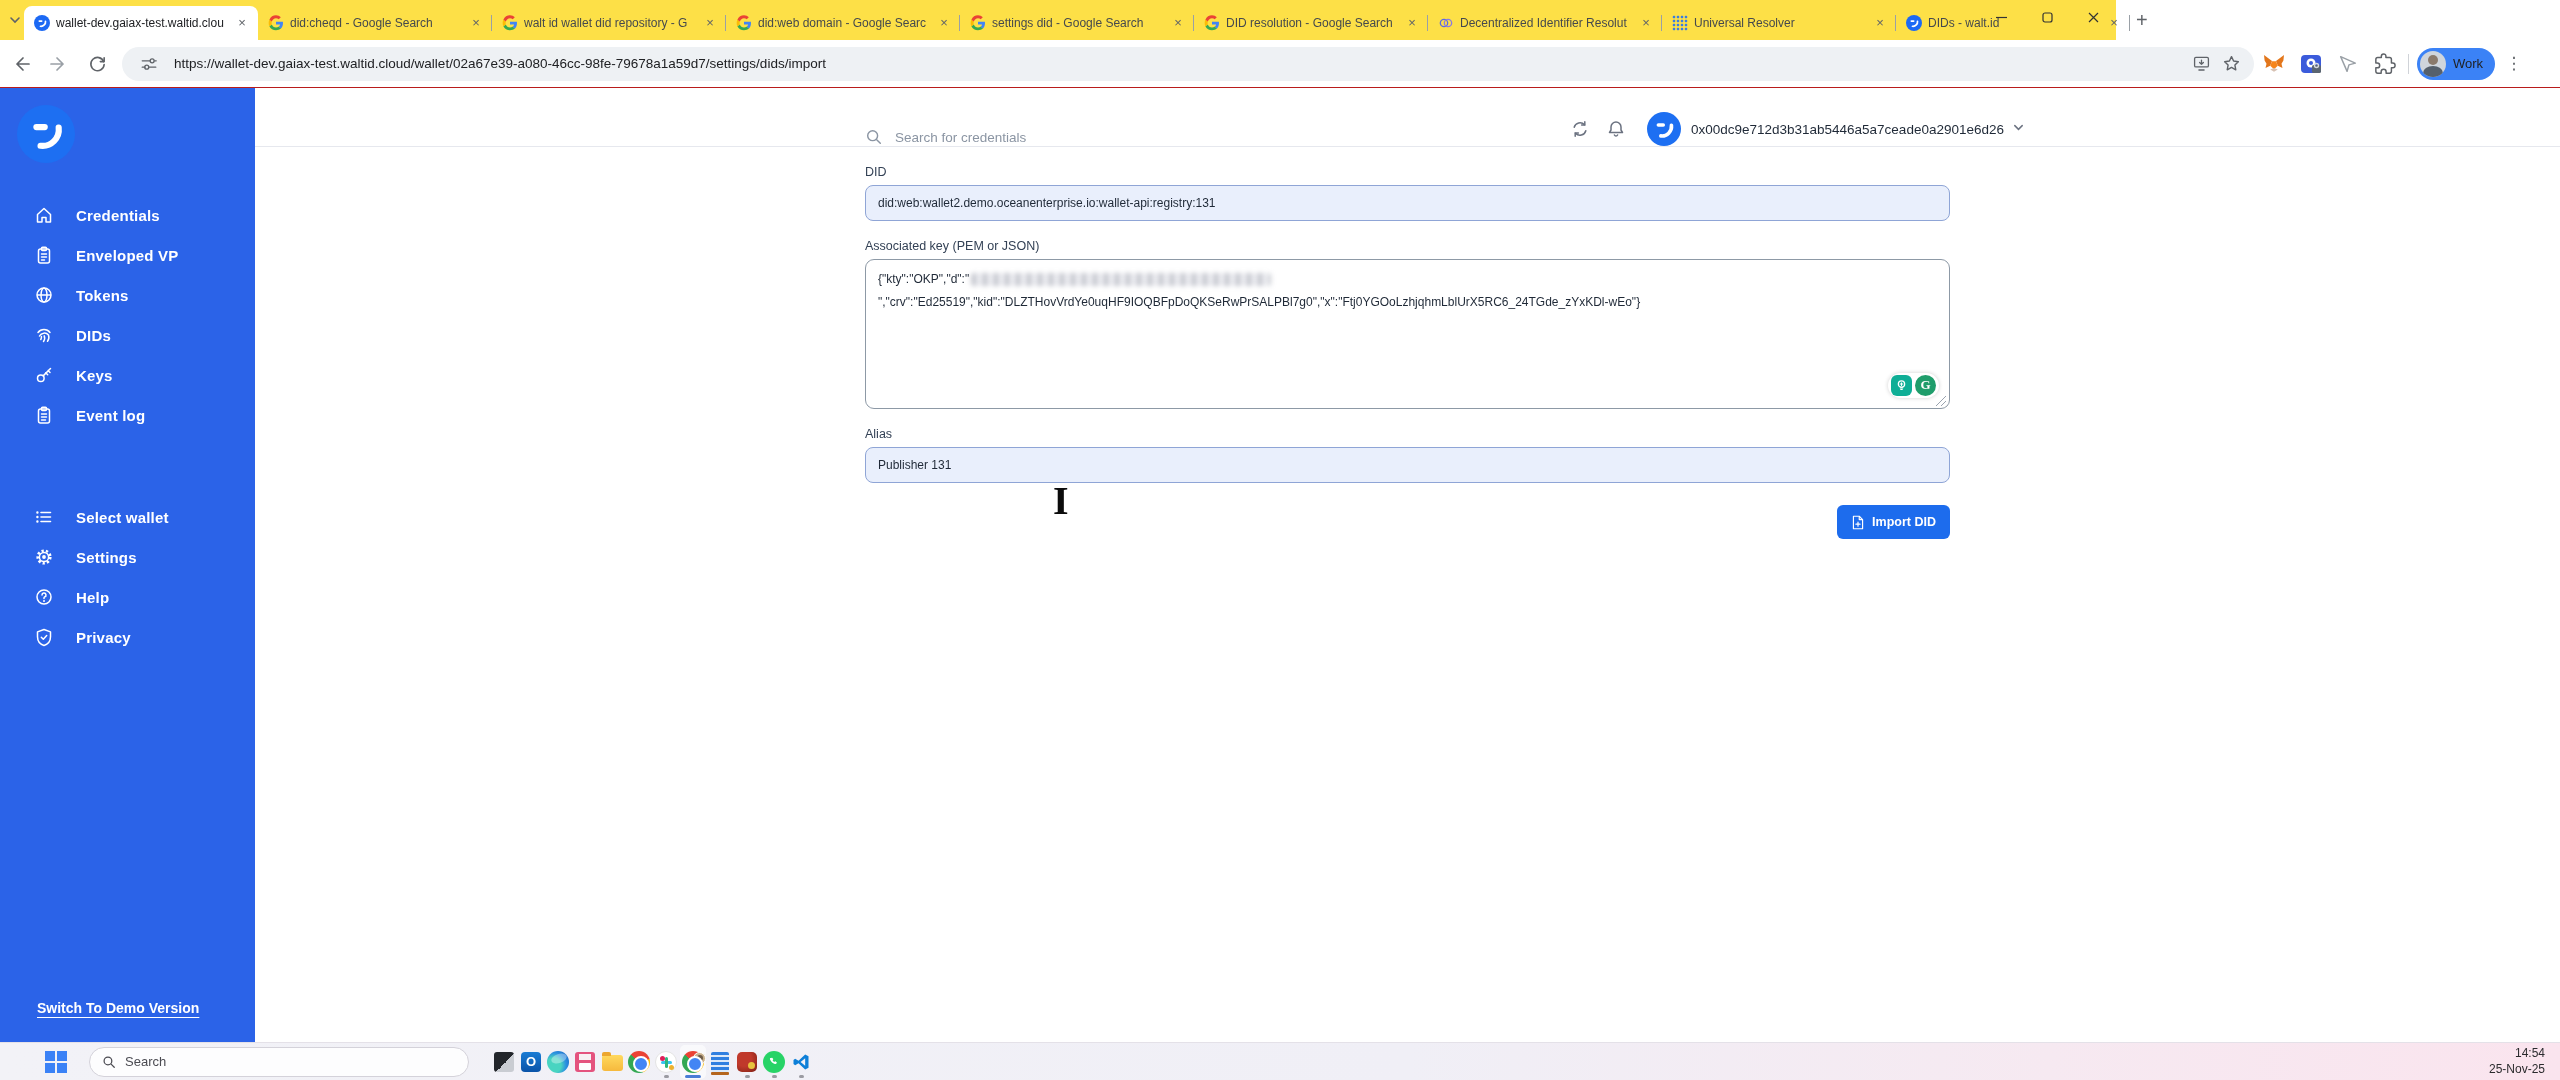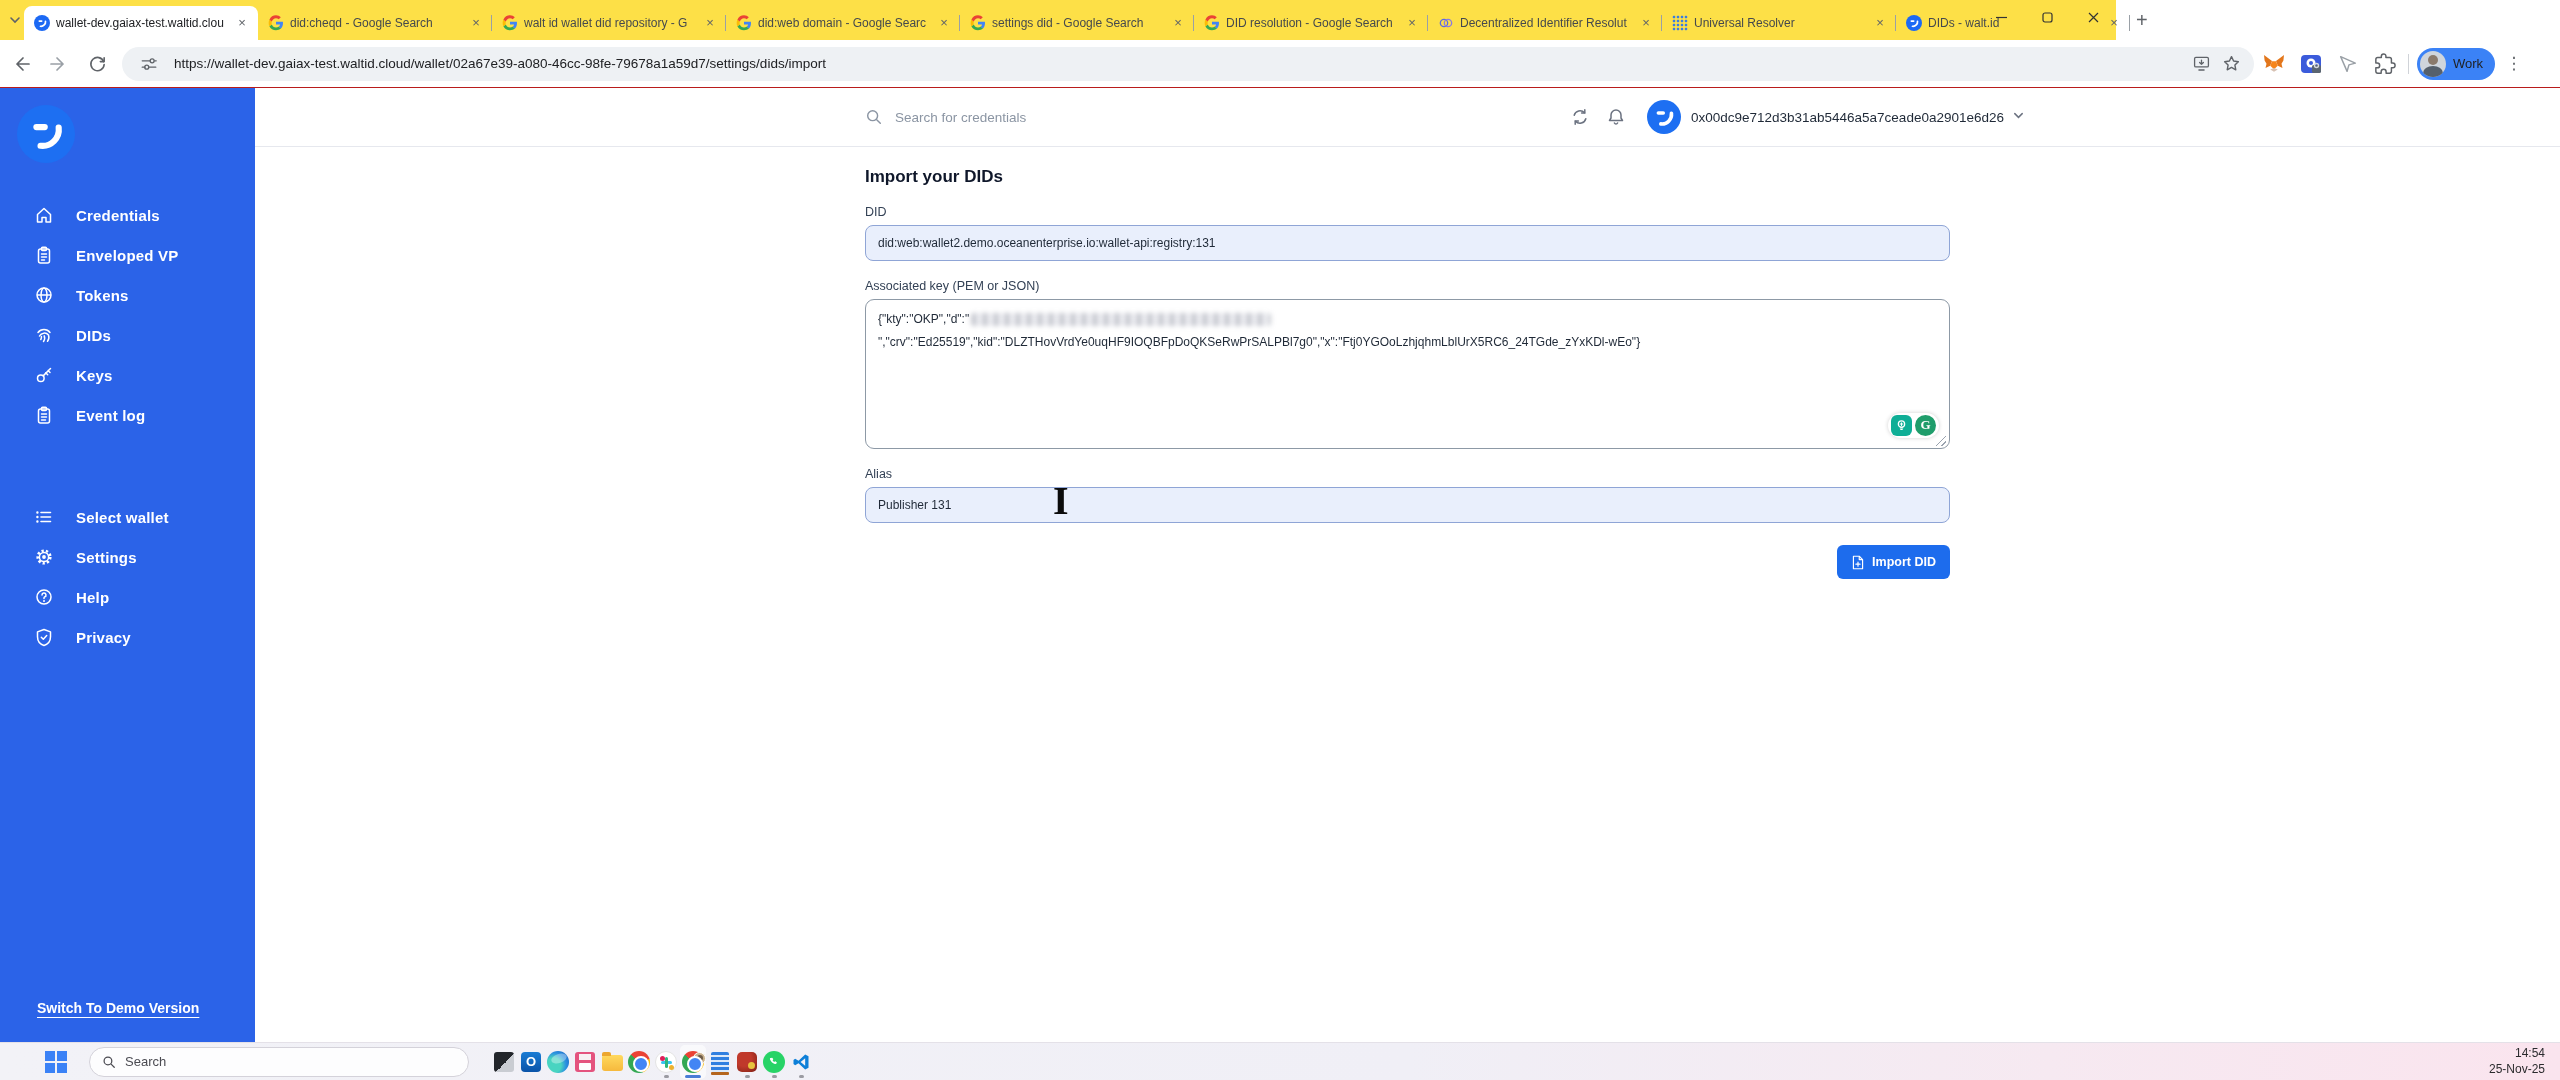--- a/index.html
+++ b/index.html
@@ -44,21 +44,21 @@
   .logo-wrap { padding:17px 0 0 17px; }
   .nav { margin-top:28px; }
   .nav2 { margin-top:62px; }
   .nav-item { display:flex; align-items:center; height:40px; padding-left:34px; color:#fff; }
   .nav-item svg { flex:none; }
   .nav-label { font-size:15px; font-weight:700; margin-left:22px; letter-spacing:.2px; }
   .sidebar-footer { position:absolute; bottom:26px; left:37px; color:#fff; font-size:14px; font-weight:700; text-decoration:underline; text-underline-offset:4px; }
 
   .main { position:relative; flex:1; }
   .main-header { position:relative; height:59px; border-bottom:1px solid #e6e8ee; }
-  .header-inner { position:absolute; left:610px; top:0; width:1160px; height:100%; display:flex; align-items:center; }
+  .header-inner { position:absolute; left:610px; top:0; width:1160px; height:100%; display:flex; align-items:flex-end; }
   .search-box { display:flex; align-items:center; color:#8b95a3; }
   .search-ph { font-size:13.5px; margin-left:12px; color:#8b95a3; }
   .header-right { margin-left:auto; display:flex; align-items:center; }
   .hd-ic { width:30px; height:30px; display:flex; align-items:center; justify-content:center; margin-left:6px; color:#6b7280; }
   .avatar-lg { width:34px; height:34px; margin-left:16px; flex:none; }
   .acct { font-size:13.5px; color:#1f2937; margin-left:10px; }
   .chev { margin-left:8px; color:#6b7280; }
 
   
   .page { position:absolute; left:610px; top:59px; width:1160px; }
@@ -467,21 +467,20 @@
             <span class="chev">
               <svg width="13" height="13" viewBox="0 0 14 14" fill="none">
                   <path d="M3 5l4 4 4-4" stroke="#6b7280" stroke-width="1.6" stroke-linecap="round"></path>
                 </svg>
             </span>
           </div>
         </div>
       </div>
 
       <section class="page">
-        <h1 class="page-title">Import your DIDs</h1>
 
         <div class="f-label">DID</div>
         <input class="f-input" readonly="" value="did:web:wallet2.demo.oceanenterprise.io:wallet-api:registry:131" style="">
 
         <div class="f-label">Associated key (PEM or JSON)</div>
         <div class="f-textarea">
           <span>{"kty":"OKP","d":"</span><span class="redacted"></span><span>","crv":"Ed25519","kid":"DLZTHovVrdYe0uqHF9IOQBFpDoQKSeRwPrSALPBl7g0","x":"Ftj0YGOoLzhjqhmLblUrX5RC6_24TGde_zYxKDl-wEo"}</span>
           <div class="ta-extpill">
             <span class="gram-bulb">
               <svg width="13" height="13" viewBox="0 0 14 14" fill="none">

